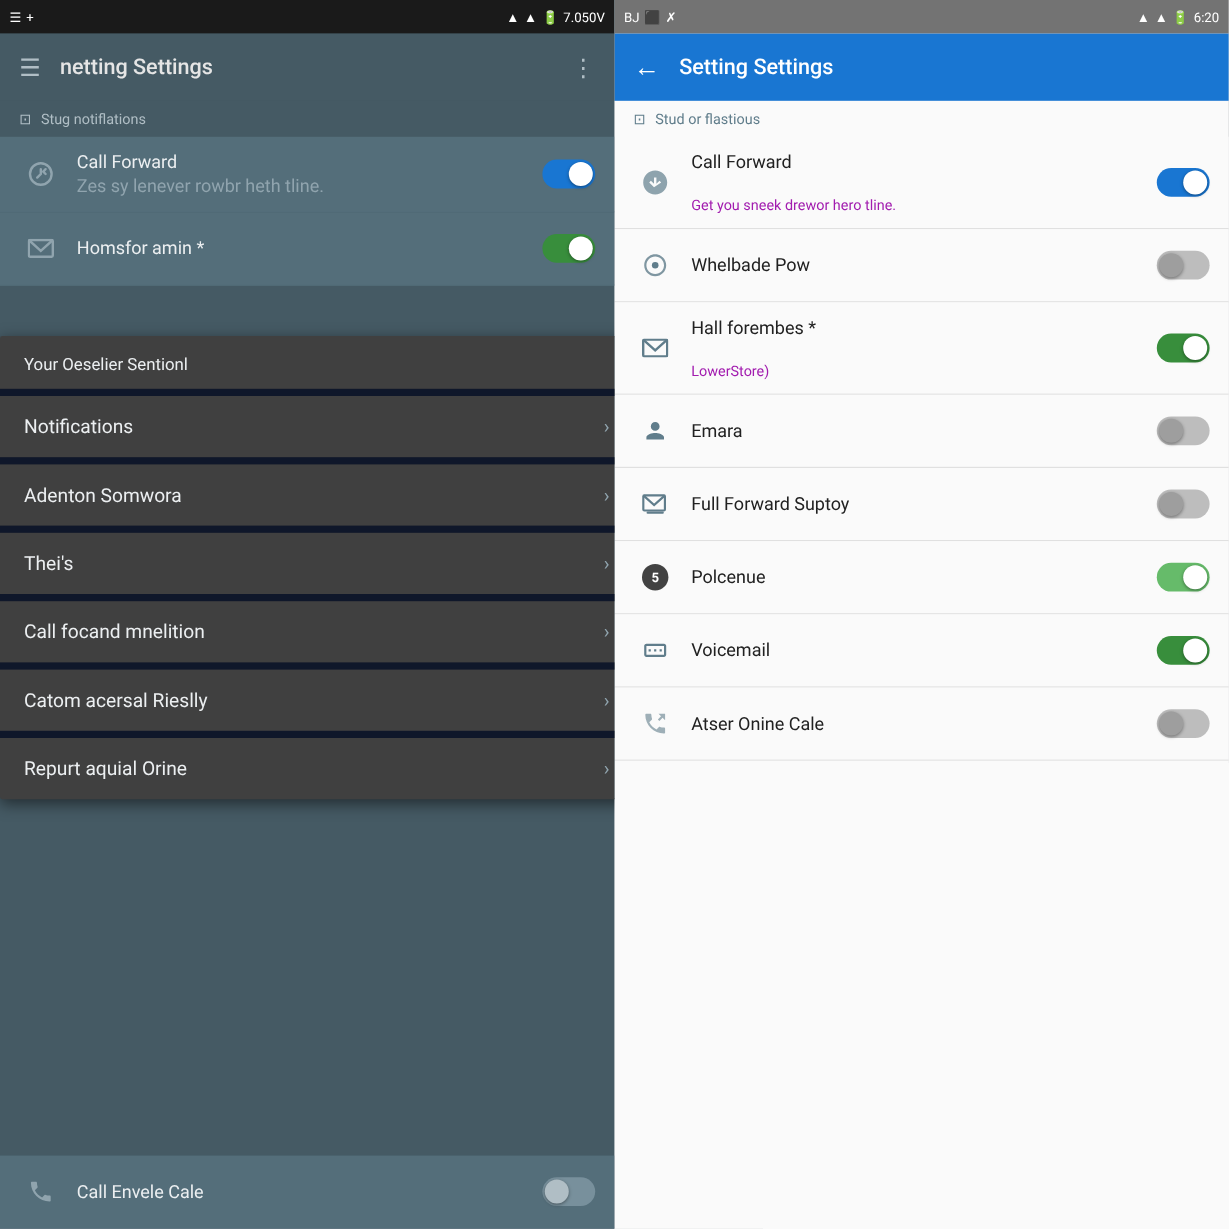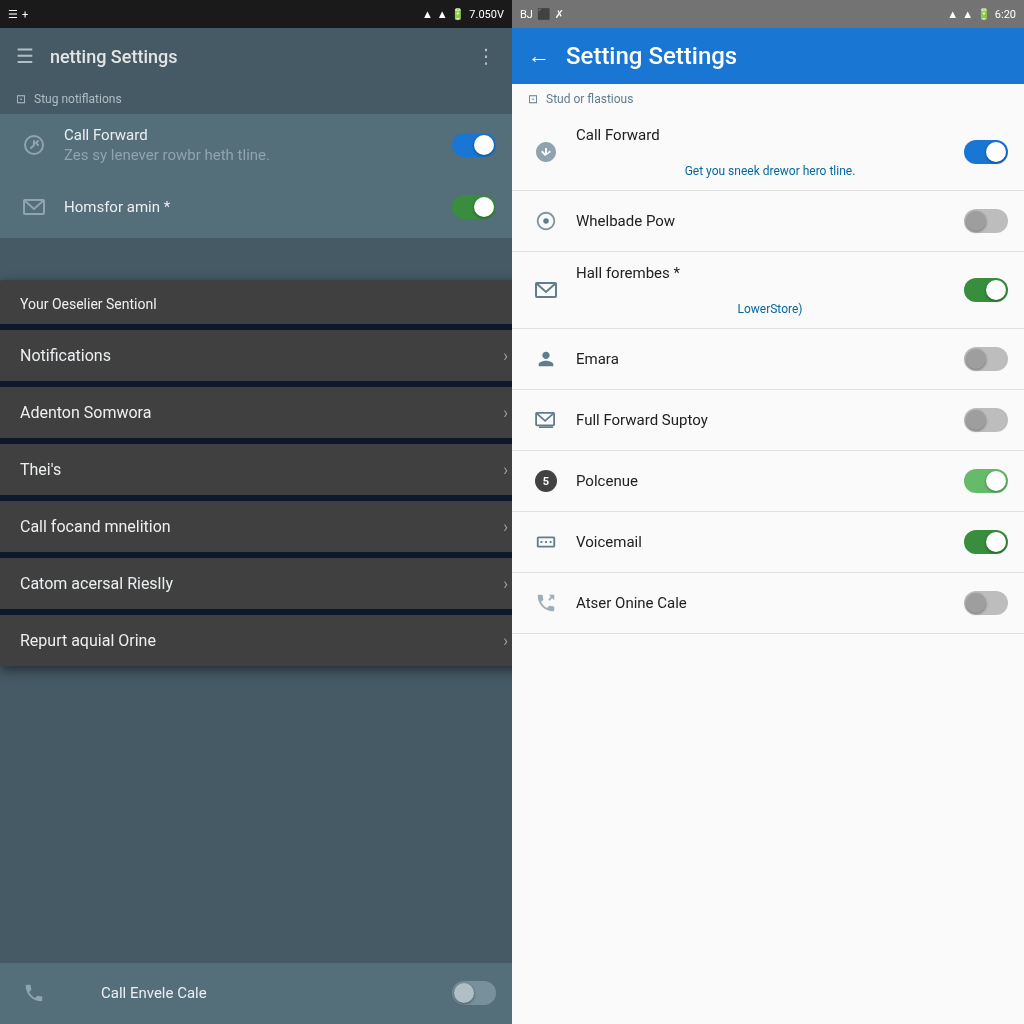--- a/index.html
+++ b/index.html
@@ -254,21 +254,21 @@
       padding: 0 16px;
       color: white;
     }
 
     .toolbar-right .back-arrow {
       font-size: 22px;
       margin-right: 16px;
     }
 
     .toolbar-right .title {
-      font-size: 24px;
+      font-size: 18px;
       font-weight: 500;
       flex: 1;
     }
 
     .settings-section-header-right {
       padding: 8px 16px;
       font-size: 12px;
       color: #607d8b;
       display: flex;
       align-items: center;
@@ -299,23 +299,22 @@
     }
 
     .settings-item-right .item-title {
       font-size: 15px;
       color: #212121;
       font-weight: 400;
     }
 
     .settings-item-right .item-subtitle {
       font-size: 12px;
-      color: #0369a1;
+      color: #a21caf;
       margin-top: 20px;
-      text-align: center;
     }
 
     .toggle-blue-right {
       width: 44px;
       height: 24px;
       background: #1976d2;
       border-radius: 12px;
       position: relative;
     }
 
@@ -488,21 +487,21 @@
     <div class="dropdown-item">
       <span>Catom acersal Rieslly</span>
       <span class="chevron">›</span>
     </div>
     <div class="dropdown-item">
       <span>Repurt aquial Orine</span>
       <span class="chevron">›</span>
     </div>
   </div>
 
-  <div class="settings-item-left" style="position:absolute;bottom:0;left:0;right:0;gap:37px;">
+  <div class="settings-item-left" style="position:absolute;bottom:0;left:0;right:0;">
     <div class="item-icon">
       <svg width="22" height="22" viewBox="0 0 24 24" fill="currentColor">
         <path d="M6.6 10.8c1.4 2.8 3.8 5.1 6.6 6.6l2.2-2.2c.3-.3.7-.4 1-.2 1.1.4 2.3.6 3.6.6.6 0 1 .4 1 1V20c0 .6-.4 1-1 1-9.4 0-17-7.6-17-17 0-.6.4-1 1-1h3.5c.6 0 1 .4 1 1 0 1.3.2 2.5.6 3.6.1.3 0 .7-.2 1L6.6 10.8z"></path>
       </svg>
     </div>
     <div class="item-text">
       <div class="item-title">Call Envele Cale</div>
     </div>
     <div class="toggle-gray"></div>
   </div>

